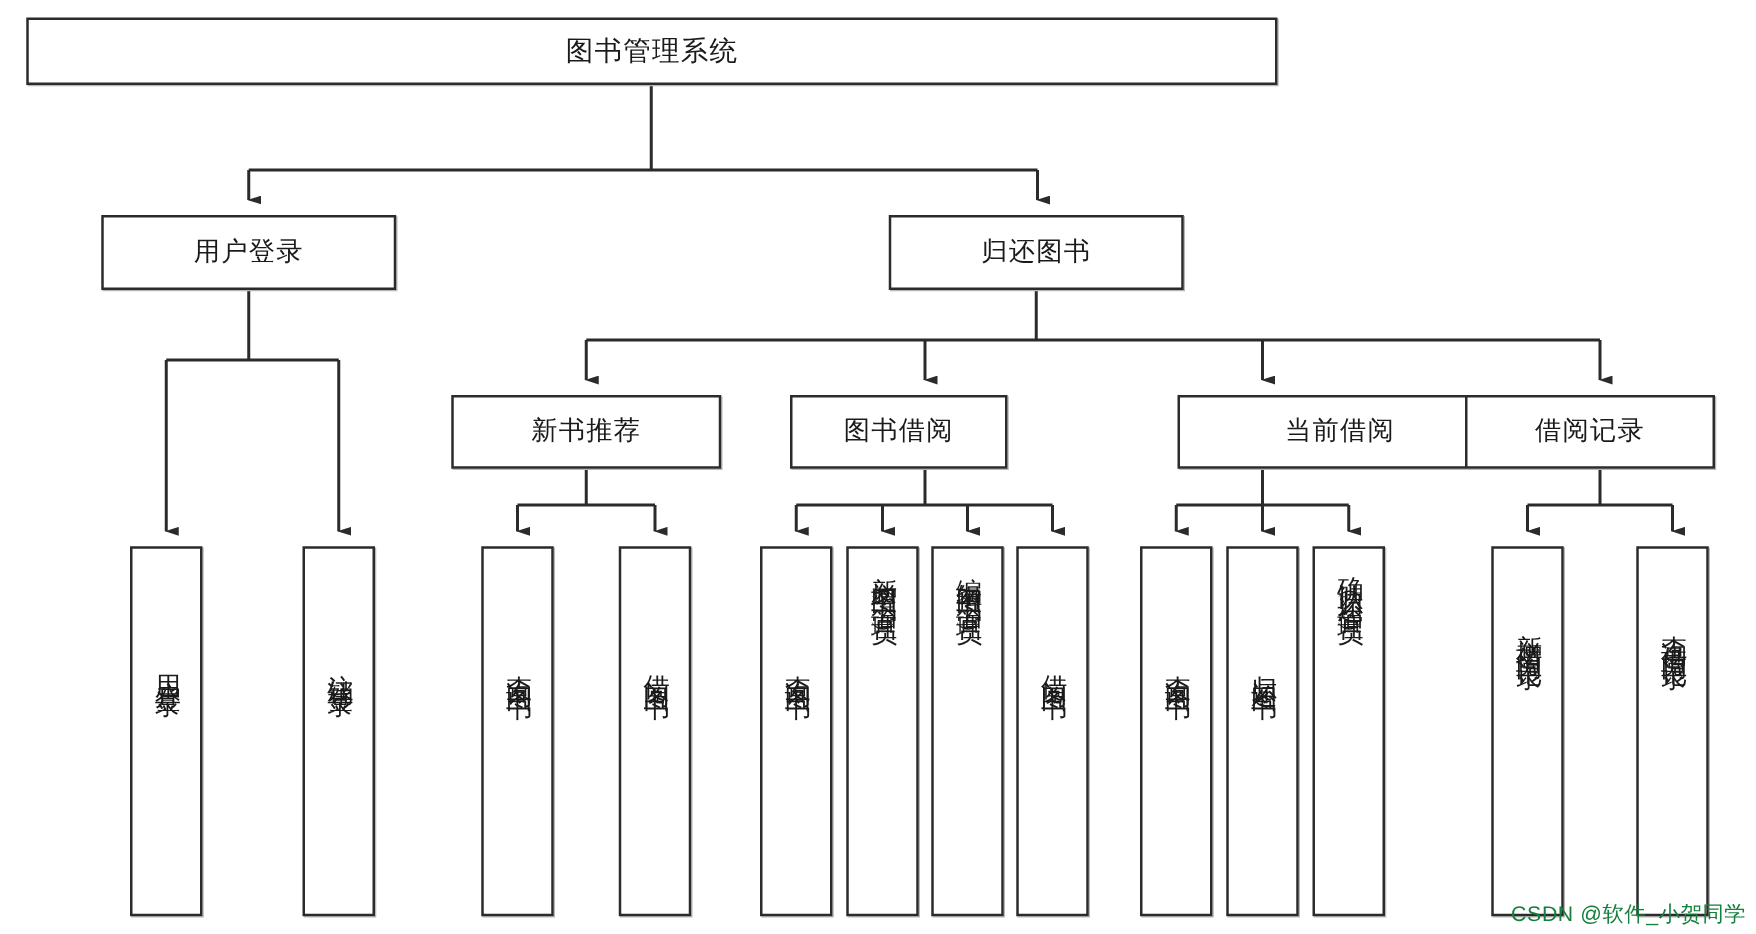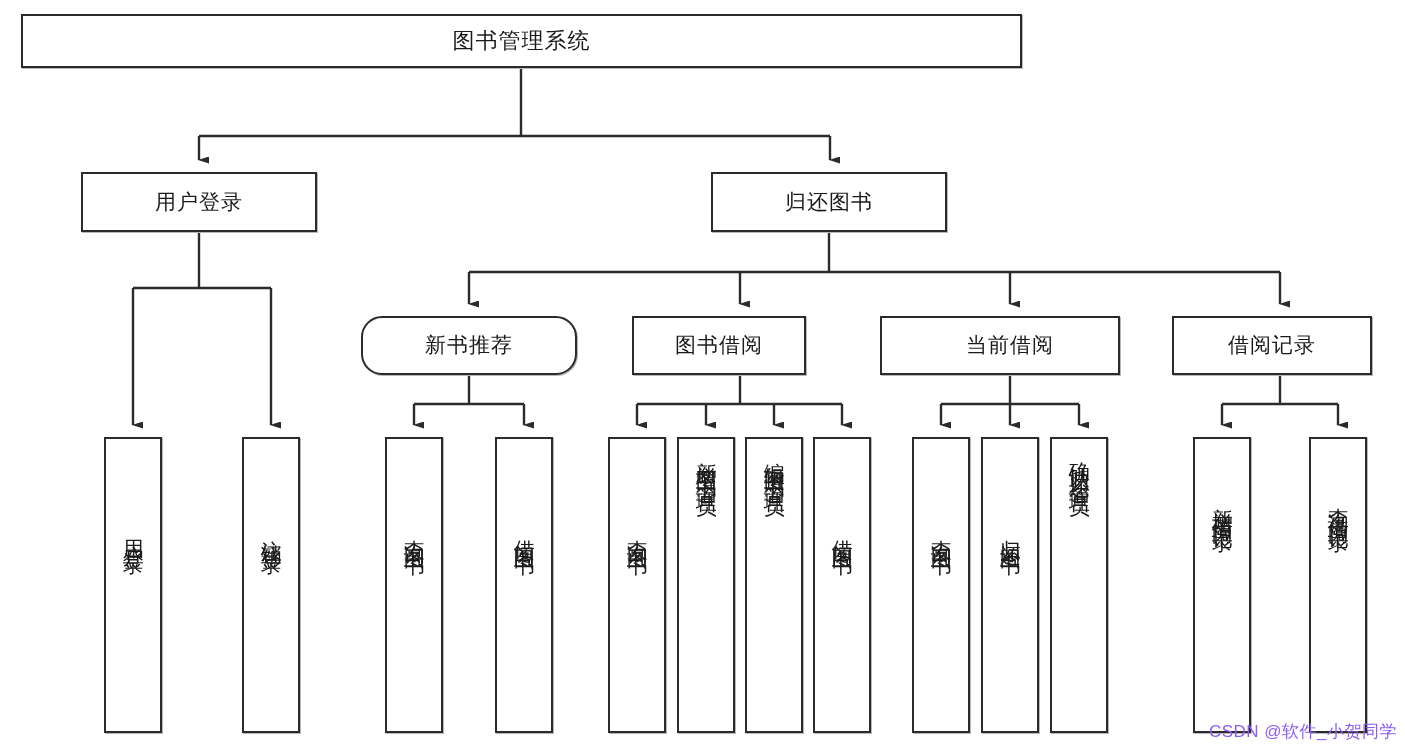--- a/index.html
+++ b/index.html
@@ -67,21 +67,21 @@
     white-space:nowrap;
   }
   .leaf.short .vlabel{margin-top:84px;}
   .leaf.mid .vlabel{margin-top:52px;}
   .leaf.tall .vlabel{margin-top:6px;}
   .watermark{
     position:absolute;
     right:8px;
     bottom:4px;
     font-size:17px;
-    color:#8b5cf6;
+    color:#15803d;
     letter-spacing:0.5px;
     white-space:nowrap;
   }
 </style>
 </head>
 <body>
 
 <div id="canvas">
 
   <svg id="wires" viewBox="0 0 1405 747">
@@ -138,27 +138,27 @@
     <span class="label">图书管理系统</span>
   </div>
 
   <div class="node lvl2" style="left:81px;top:172px;width:236px;">
     <span class="label">用户登录</span>
   </div>
   <div class="node lvl2" style="left:711px;top:172px;width:236px;">
     <span class="label">归还图书</span>
   </div>
 
-  <div class="node lvl3" style="left:361px;top:316px;width:216px;border-radius:21px;">
+  <div class="node lvl3" style="left:361px;top:316px;width:216px;">
     <span class="label">新书推荐</span>
   </div>
   <div class="node lvl3" style="left:632px;top:316px;width:174px;">
     <span class="label">图书借阅</span>
   </div>
-  <div class="node lvl3" style="left:880px;top:316px;width:240px;padding-left:20px;">
+  <div class="node lvl3" style="left:942px;top:316px;width:240px;padding-left:20px;">
     <span class="label">当前借阅</span>
   </div>
   <div class="node lvl3" style="left:1172px;top:316px;width:200px;">
     <span class="label">借阅记录</span>
   </div>
 
   <div class="node leaf short" style="left:104px;">
     <span class="vlabel">用户登录</span>
   </div>
   <div class="node leaf short" style="left:242px;">

